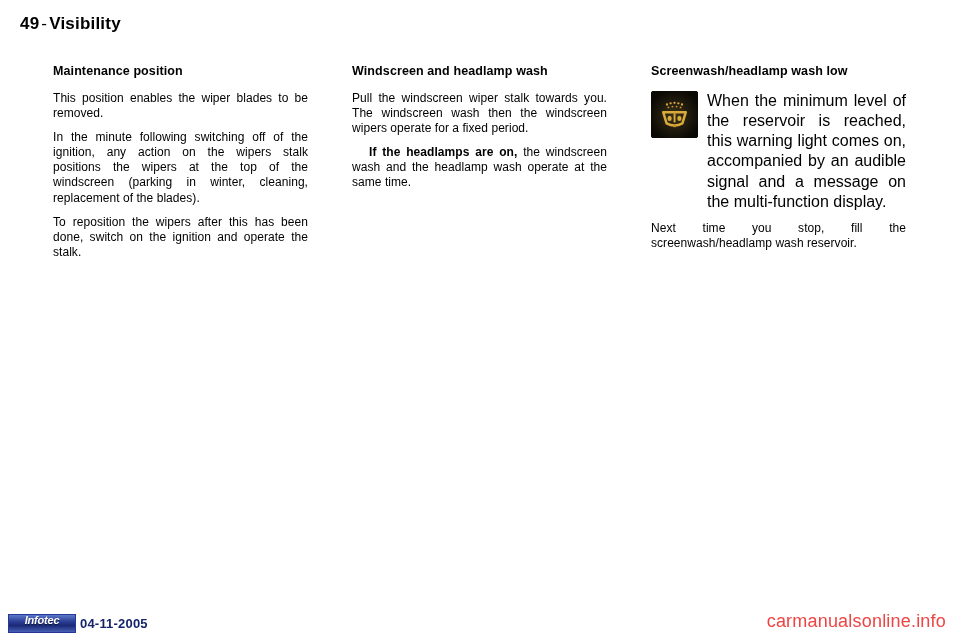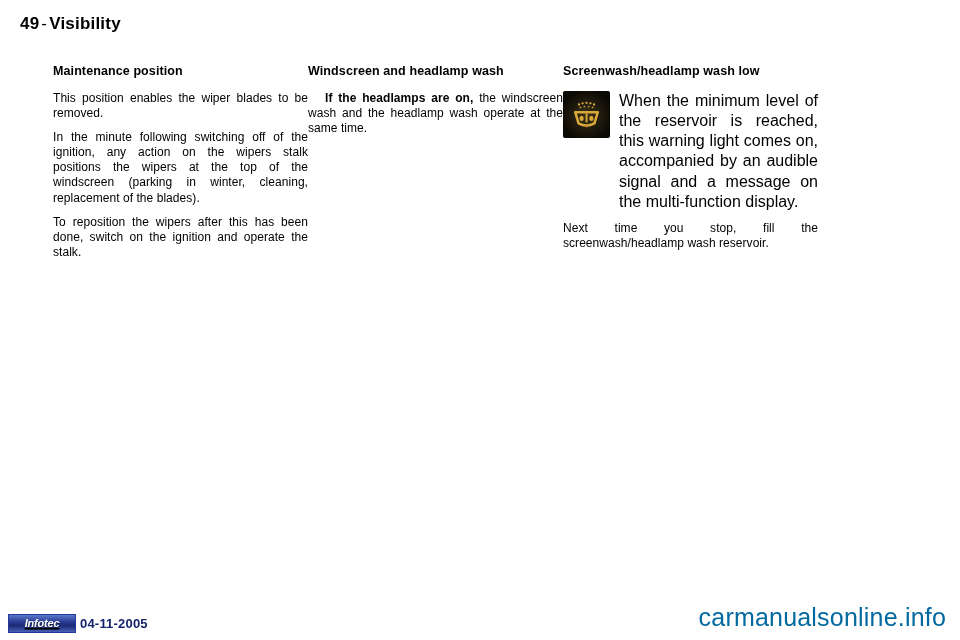--- a/index.html
+++ b/index.html
@@ -35,20 +35,21 @@
   .page-header .sep { font-weight: normal; padding: 0 2px; }
   .page-header .section { font-weight: bold; }
 
   
   .columns {
     position: absolute;
     left: 53px;
     top: 64px;
     width: 854px;
     display: flex;
+    gap: 44px;
   }
   .col {
     width: 255px;
     flex: 0 0 255px;
   }
 
   h2.col-title {
     font-size: 12.5px;
     font-weight: bold;
     margin: 0 0 11px 0;
@@ -101,23 +102,21 @@
     display: flex;
     align-items: center;
     gap: 4px;
   }
   .infotec-logo {
     width: 66px;
     height: 17px;
     background: linear-gradient(180deg,#5b78c8 0%, #2c3f96 38%, #1b2a77 62%, #475fb4 100%);
     border: 1px solid #26379a;
     display: flex;
-    align-items: center;
     justify-content: center;
-    text-decoration: underline;
   }
   .infotec-logo span {
     color: #ffffff;
     font-size: 11px;
     font-weight: bold;
     font-style: italic;
     letter-spacing: -0.2px;
     line-height: 1;
     text-shadow: 0 1px 0 rgba(0,0,0,0.55);
   }
@@ -125,22 +124,22 @@
     font-size: 13px;
     font-weight: bold;
     color: #16256b;
     letter-spacing: 0.2px;
   }
 
   .watermark {
     position: absolute;
     right: 14px;
     bottom: 8px;
-    font-size: 25px;
-    color: #0369a1;
+    font-size: 18px;
+    color: #ef4444;
     letter-spacing: 0.2px;
     white-space: nowrap;
   }
 </style>
 </head>
 <body>
 
 <div class="page">
 
   <div class="page-header">
@@ -151,20 +150,21 @@
 
     <div class="col">
       <h2 class="col-title">Maintenance position</h2>
       <p class="body">This position enables the wiper blades to be removed.</p>
       <p class="body">In the minute following switching off of the ignition, any action on the wipers stalk positions the wipers at the top of the windscreen (parking in winter, cleaning, replacement of the blades).</p>
       <p class="body">To reposition the wipers after this has been done, switch on the ignition and operate the stalk.</p>
     </div>
 
     <div class="col">
       <h2 class="col-title">Windscreen and headlamp wash</h2>
+      <p class="body">Pull the windscreen wiper stalk towards you. The windscreen wash then the windscreen wipers operate for a fixed period.</p>
       <p class="body"><b>If the headlamps are on,</b><span> the windscreen wash and the headlamp wash operate at the same time.</span></p>
     </div>
 
     <div class="col">
       <h2 class="col-title">Screenwash/headlamp wash low</h2>
 
       <div class="warn-block">
         <div class="warn-icon">
           <svg width="47" height="47" viewBox="0 0 47 47" aria-hidden="true">
             <defs>

